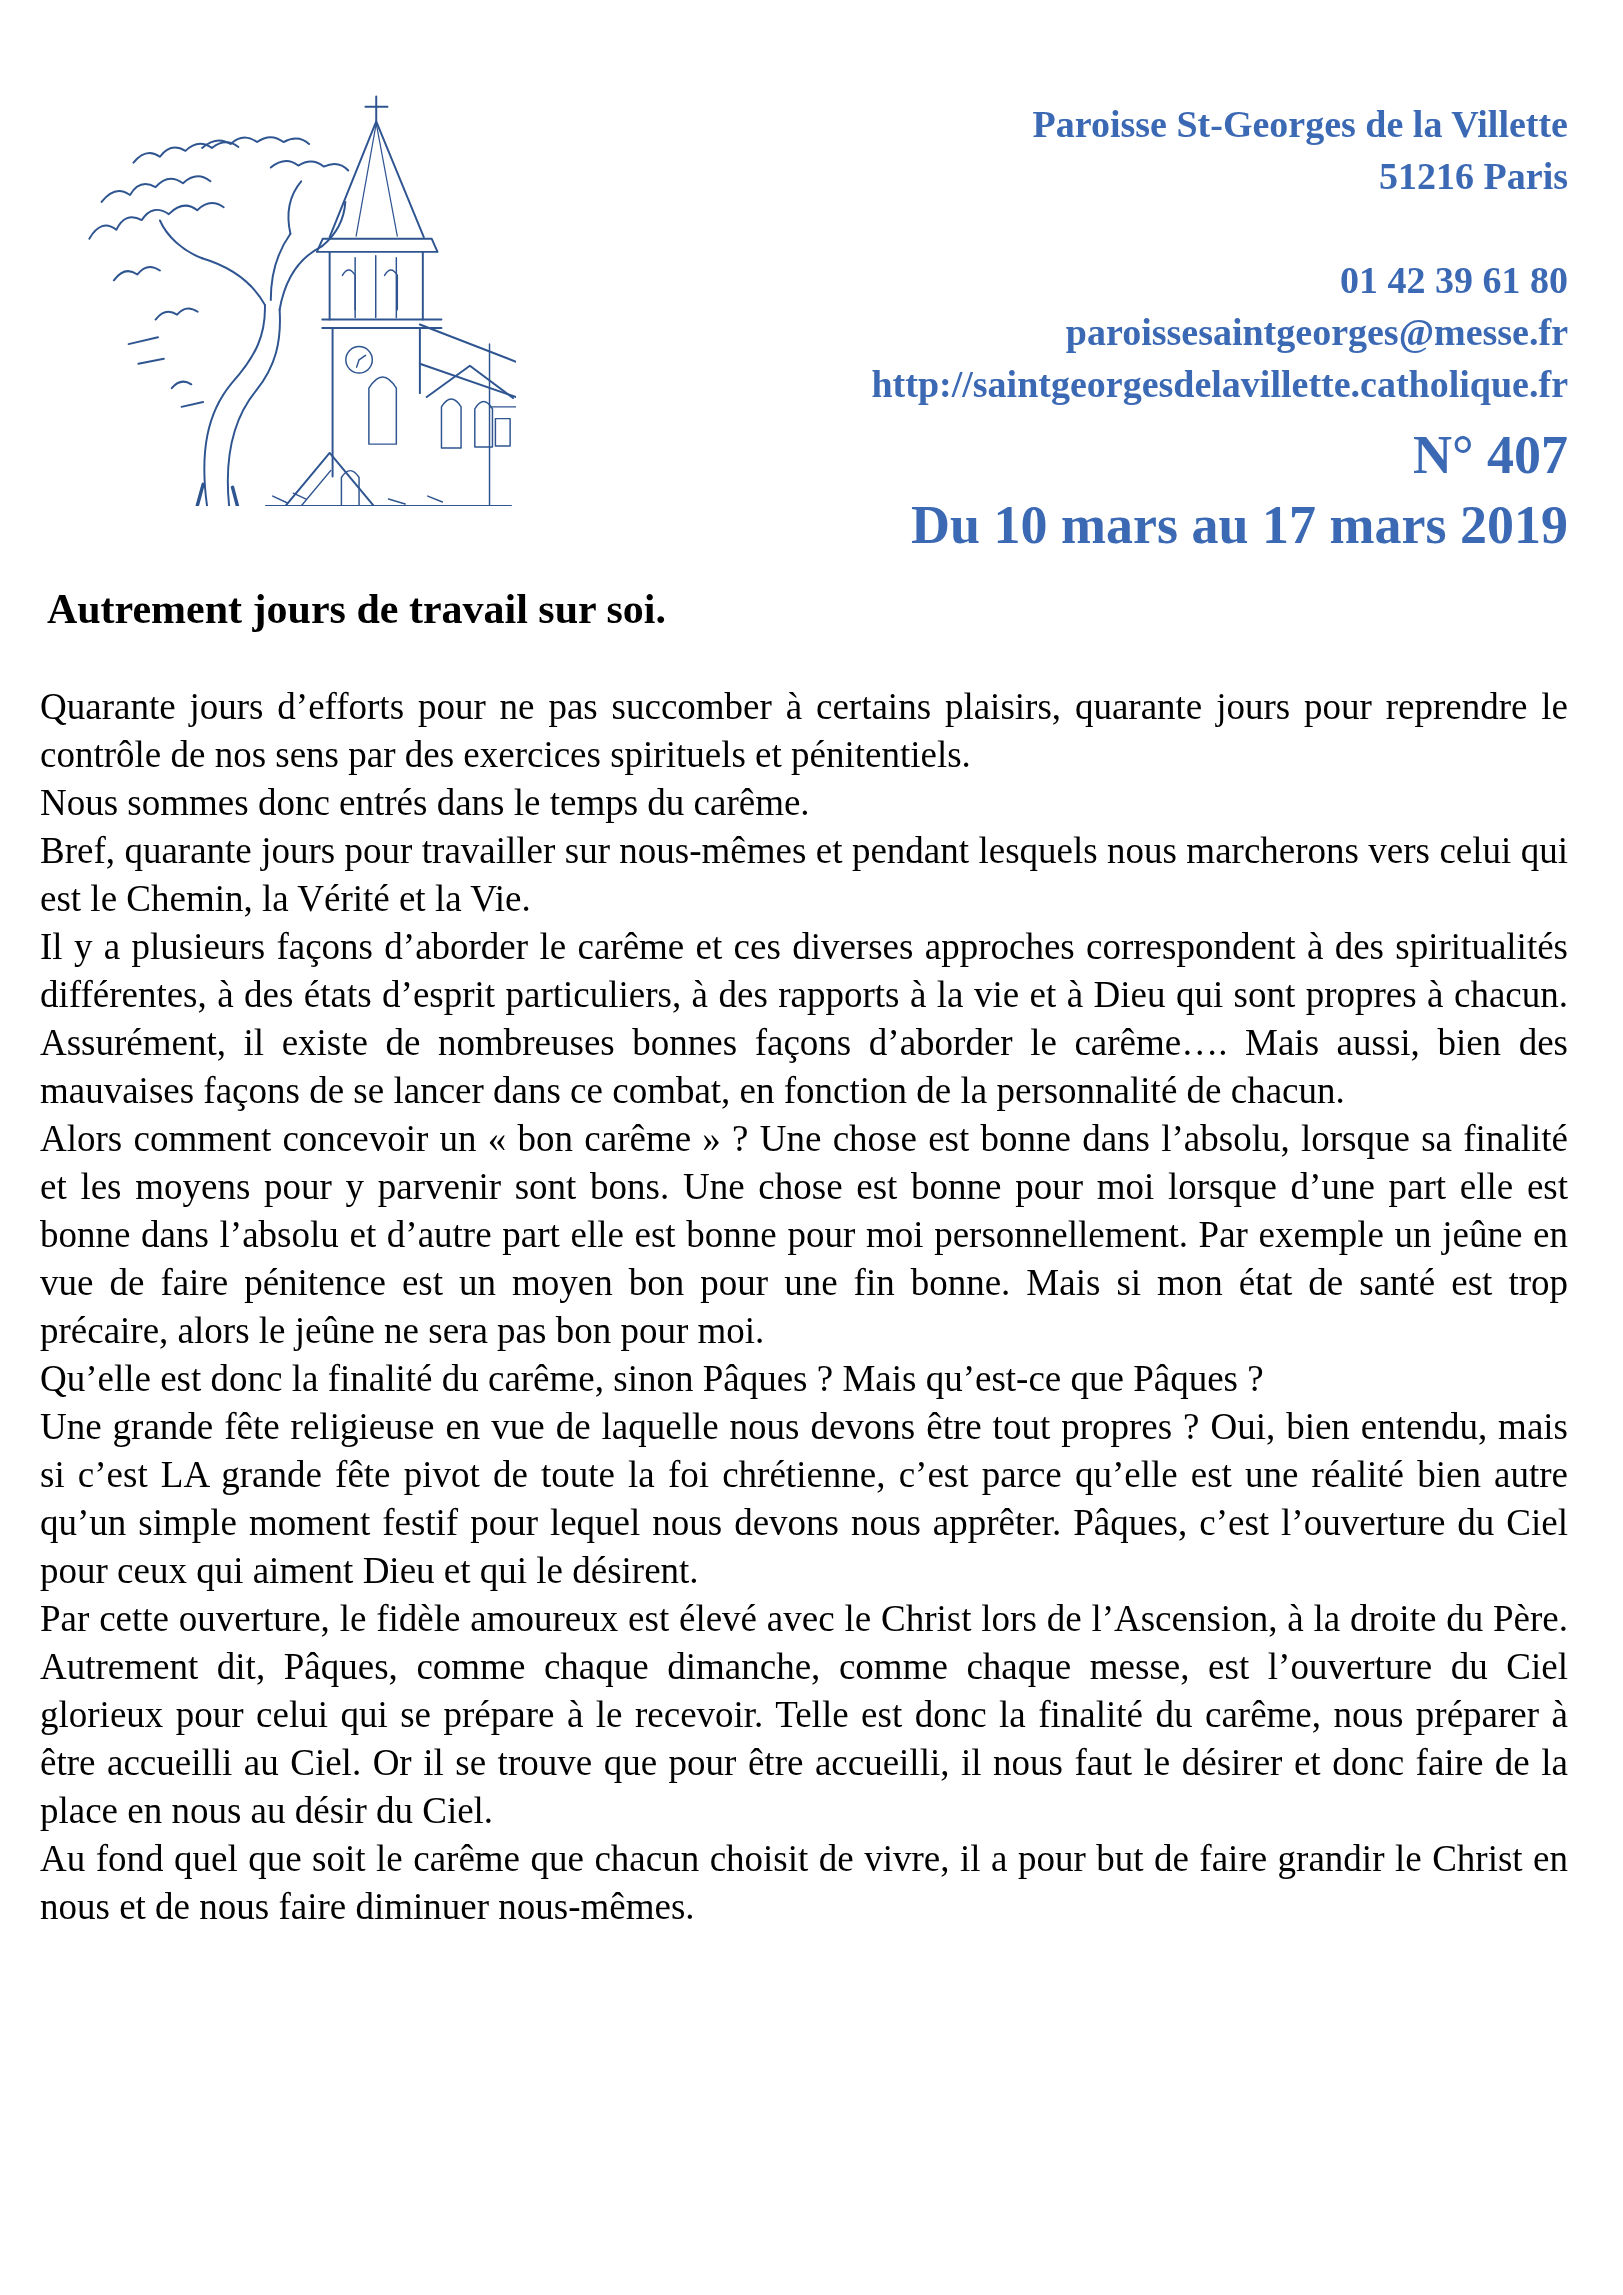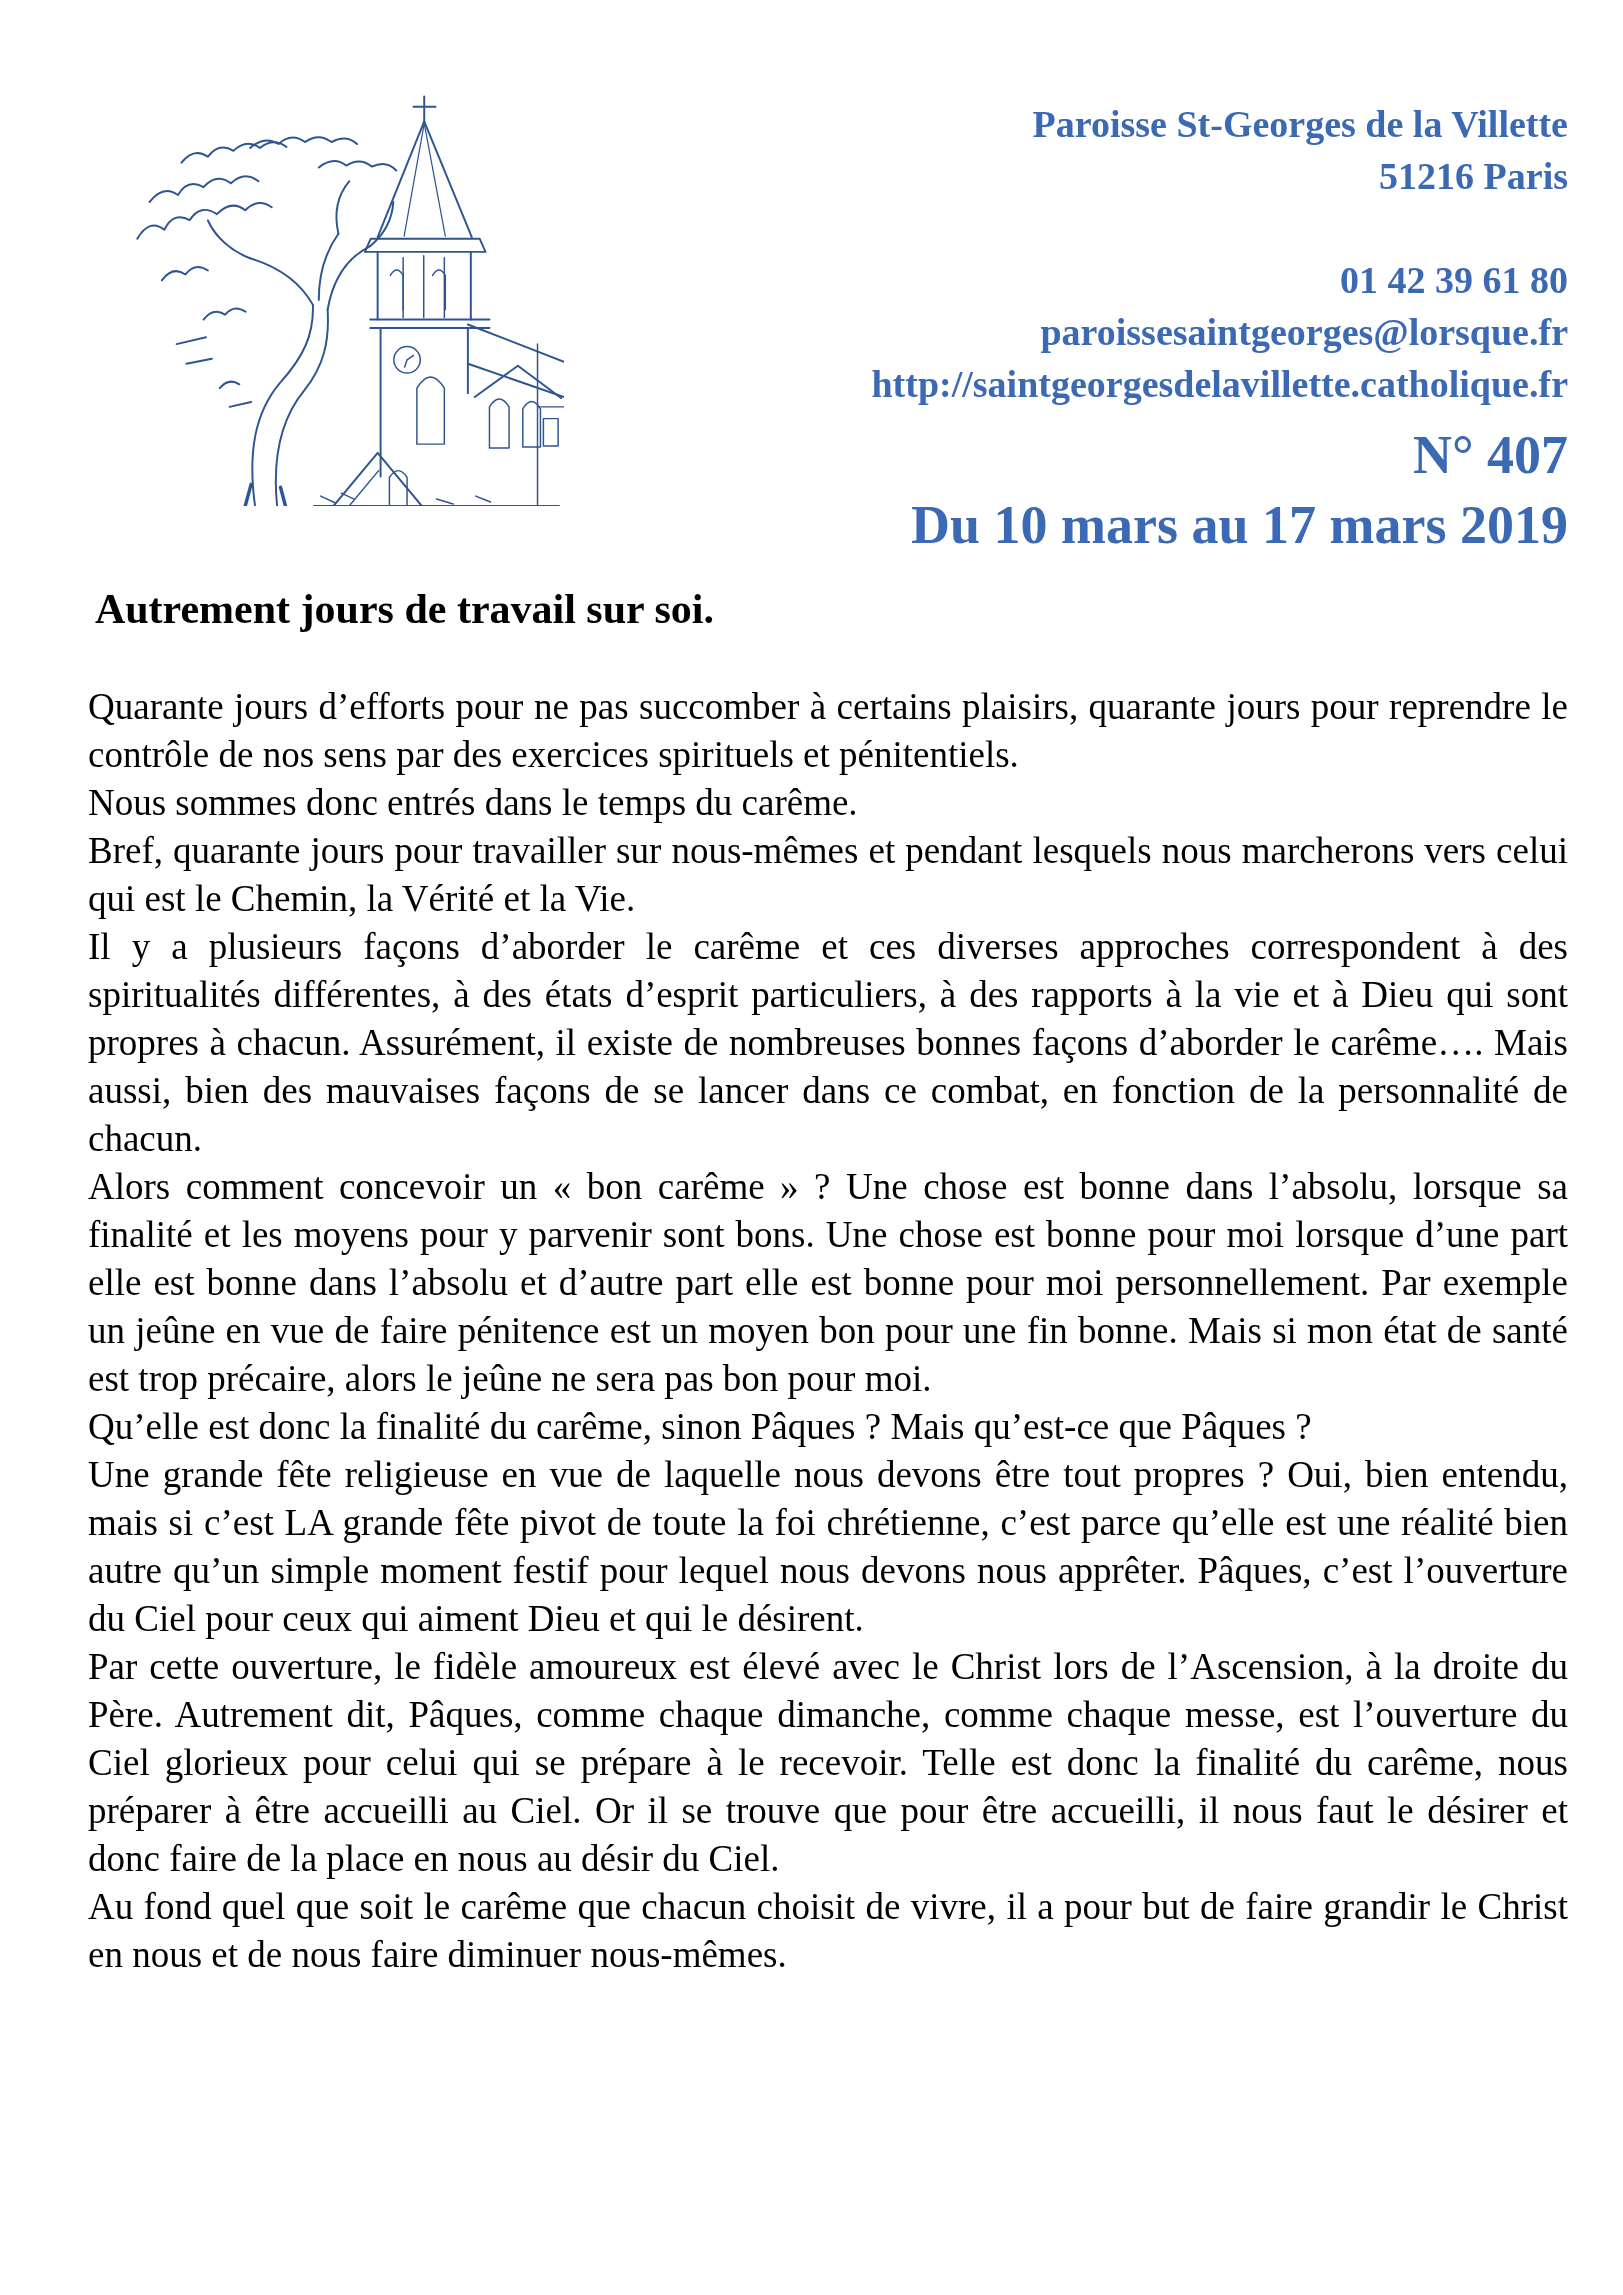--- a/index.html
+++ b/index.html
@@ -7,21 +7,21 @@
     padding: 0;
     background: #d9d9d9;
   }
   .page {
     position: relative;
     width: 1623px;
     height: 2295px;
     margin: 0 auto;
     background: #ffffff;
     box-sizing: border-box;
-    padding: 69px 55px 0 88px;
+    padding: 69px 55px 0 40px;
     overflow: hidden;
     font-family: "Liberation Serif", "DejaVu Serif", serif;
     color: #000000;
   }
   .top-row {
     display: flex;
     justify-content: space-between;
     align-items: flex-start;
   }
   .logo {
@@ -122,21 +122,21 @@
           <path d="M444 830 l 30 14 M486 824 l 26 12 M680 836 l 34 10 M760 830 l 30 12" stroke-width="3"></path>
         </g>
       </svg>
     </div>
 
     <div class="header-text">
       <div class="hdr-line">Paroisse St-Georges de la Villette</div>
       <div class="hdr-line">51216 Paris</div>
       <div class="hdr-gap"></div>
       <div class="hdr-line">01 42 39 61 80</div>
-      <div class="hdr-line">paroissesaintgeorges@lorsque.fr</div>
+      <div class="hdr-line">paroissesaintgeorges@messe.fr</div>
       <div class="hdr-line">http://saintgeorgesdelavillette.catholique.fr</div>
       <div class="hdr-big issue">N° 407</div>
       <div class="hdr-big">Du 10 mars au 17 mars 2019</div>
     </div>
 
   </div>
 
   <h1 class="title">Autrement jours de travail sur soi.</h1>
 
   <div class="body">

